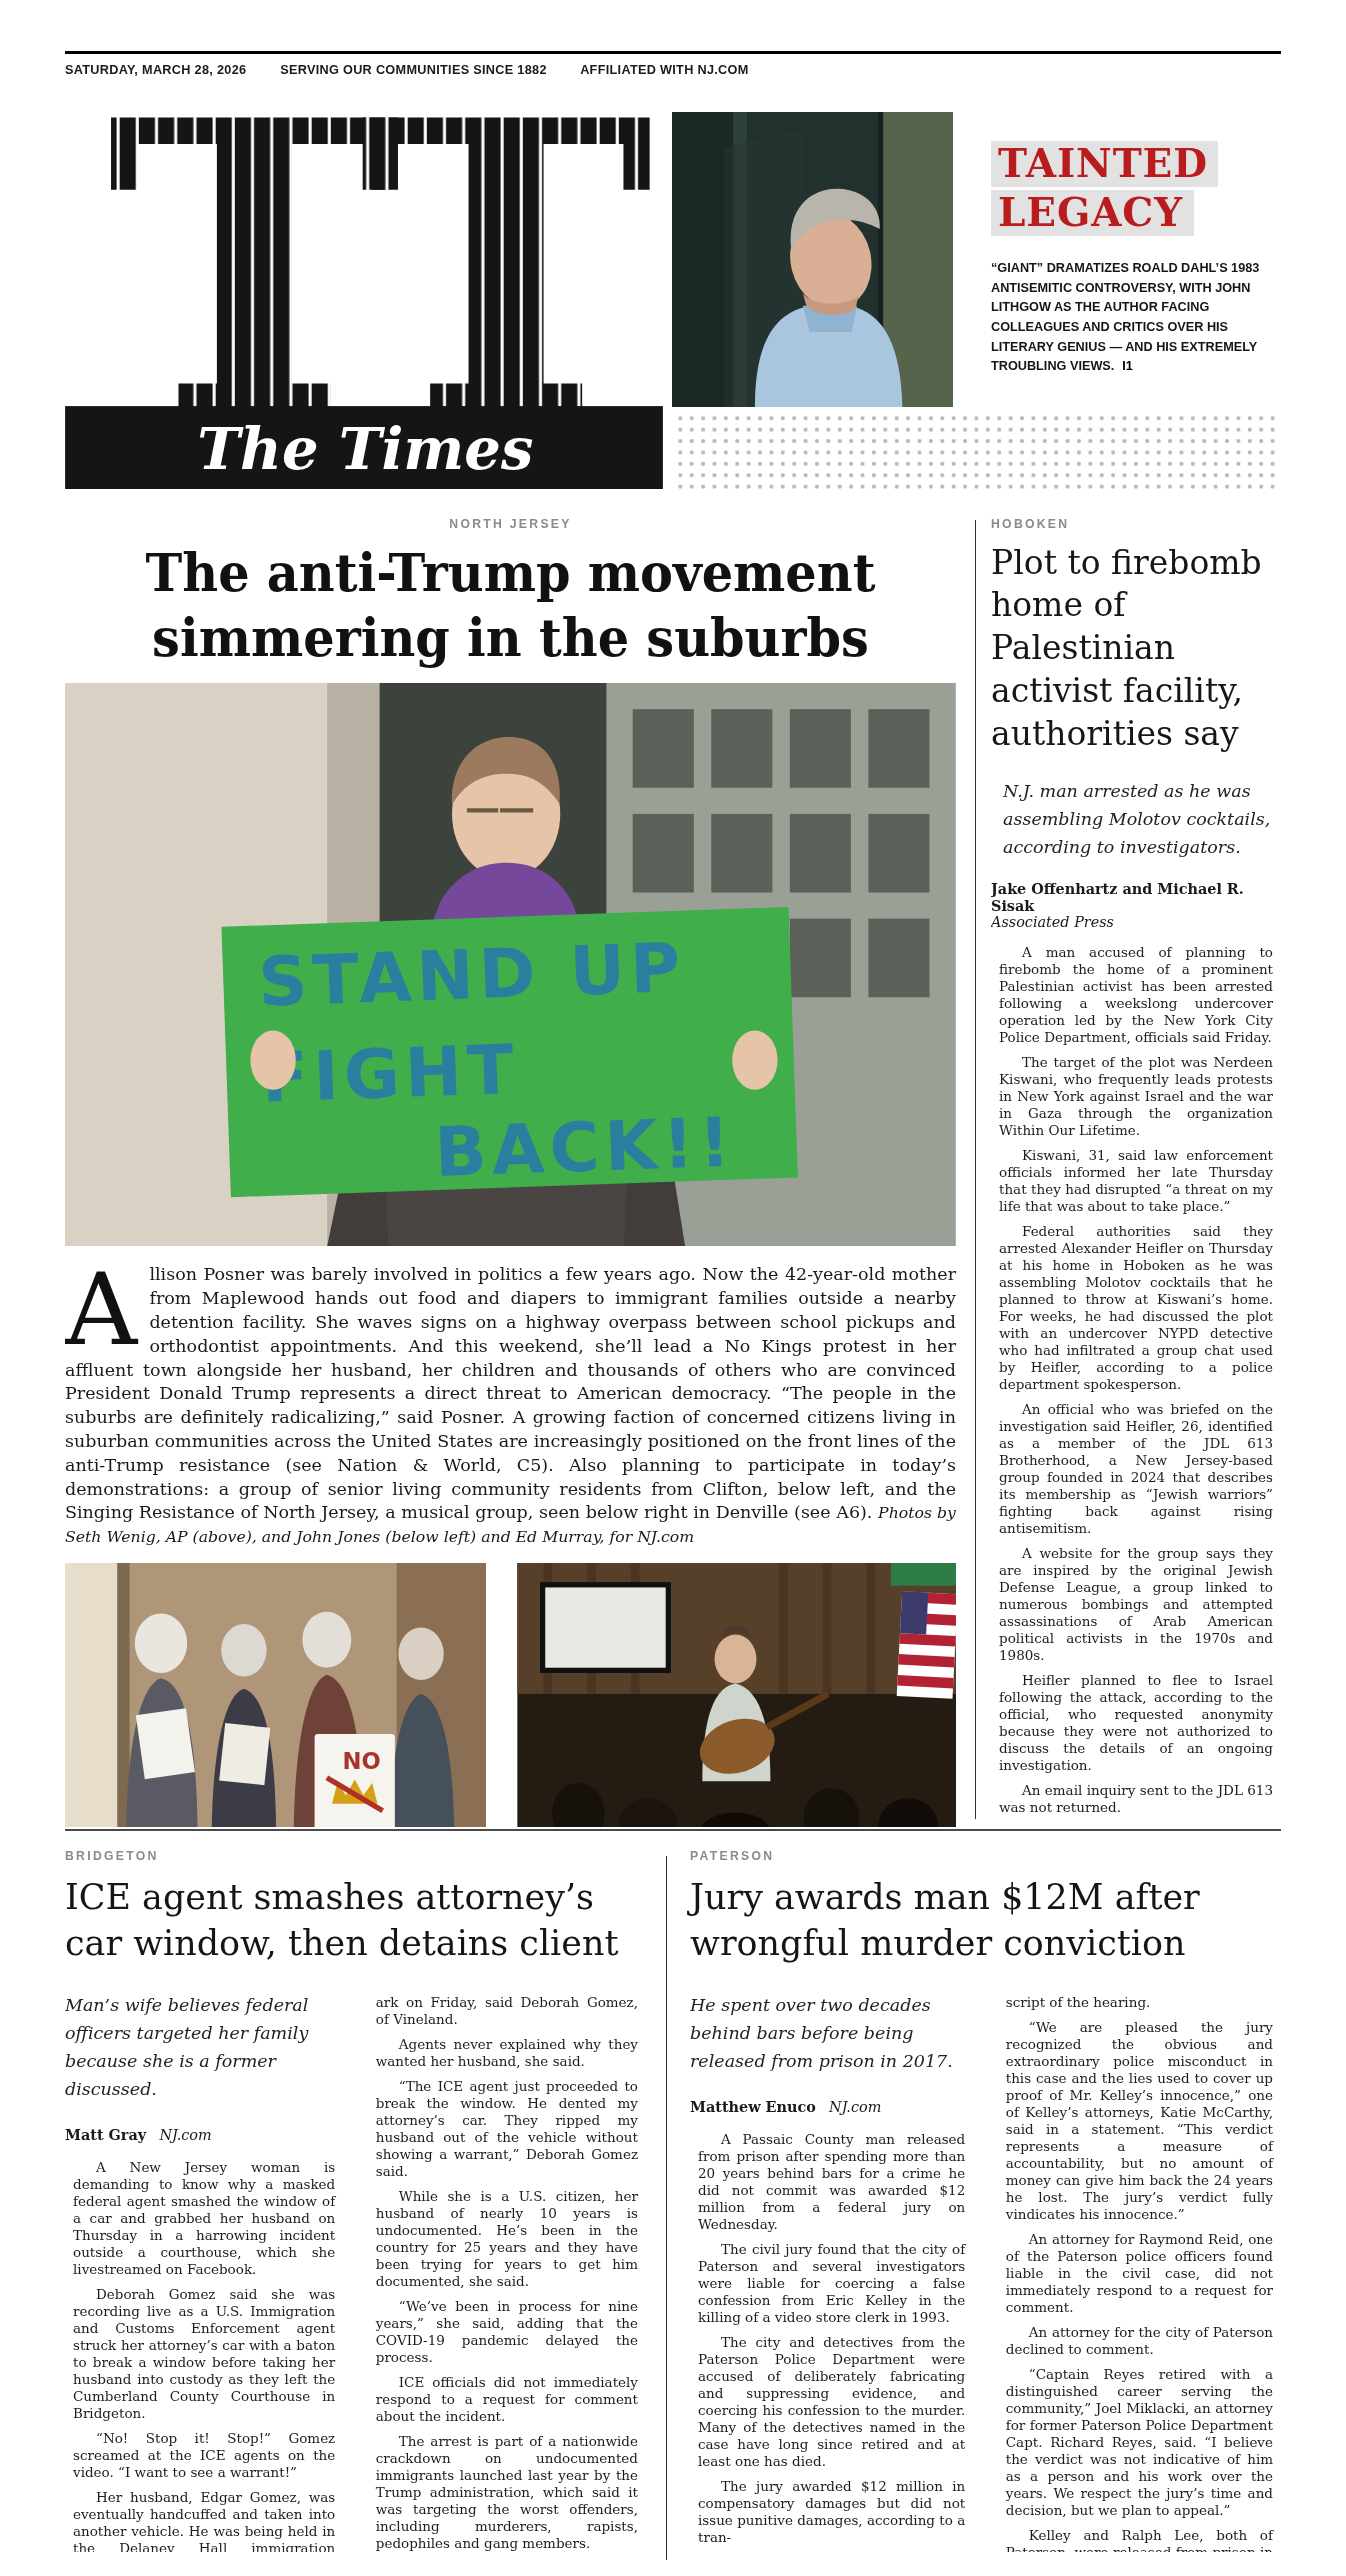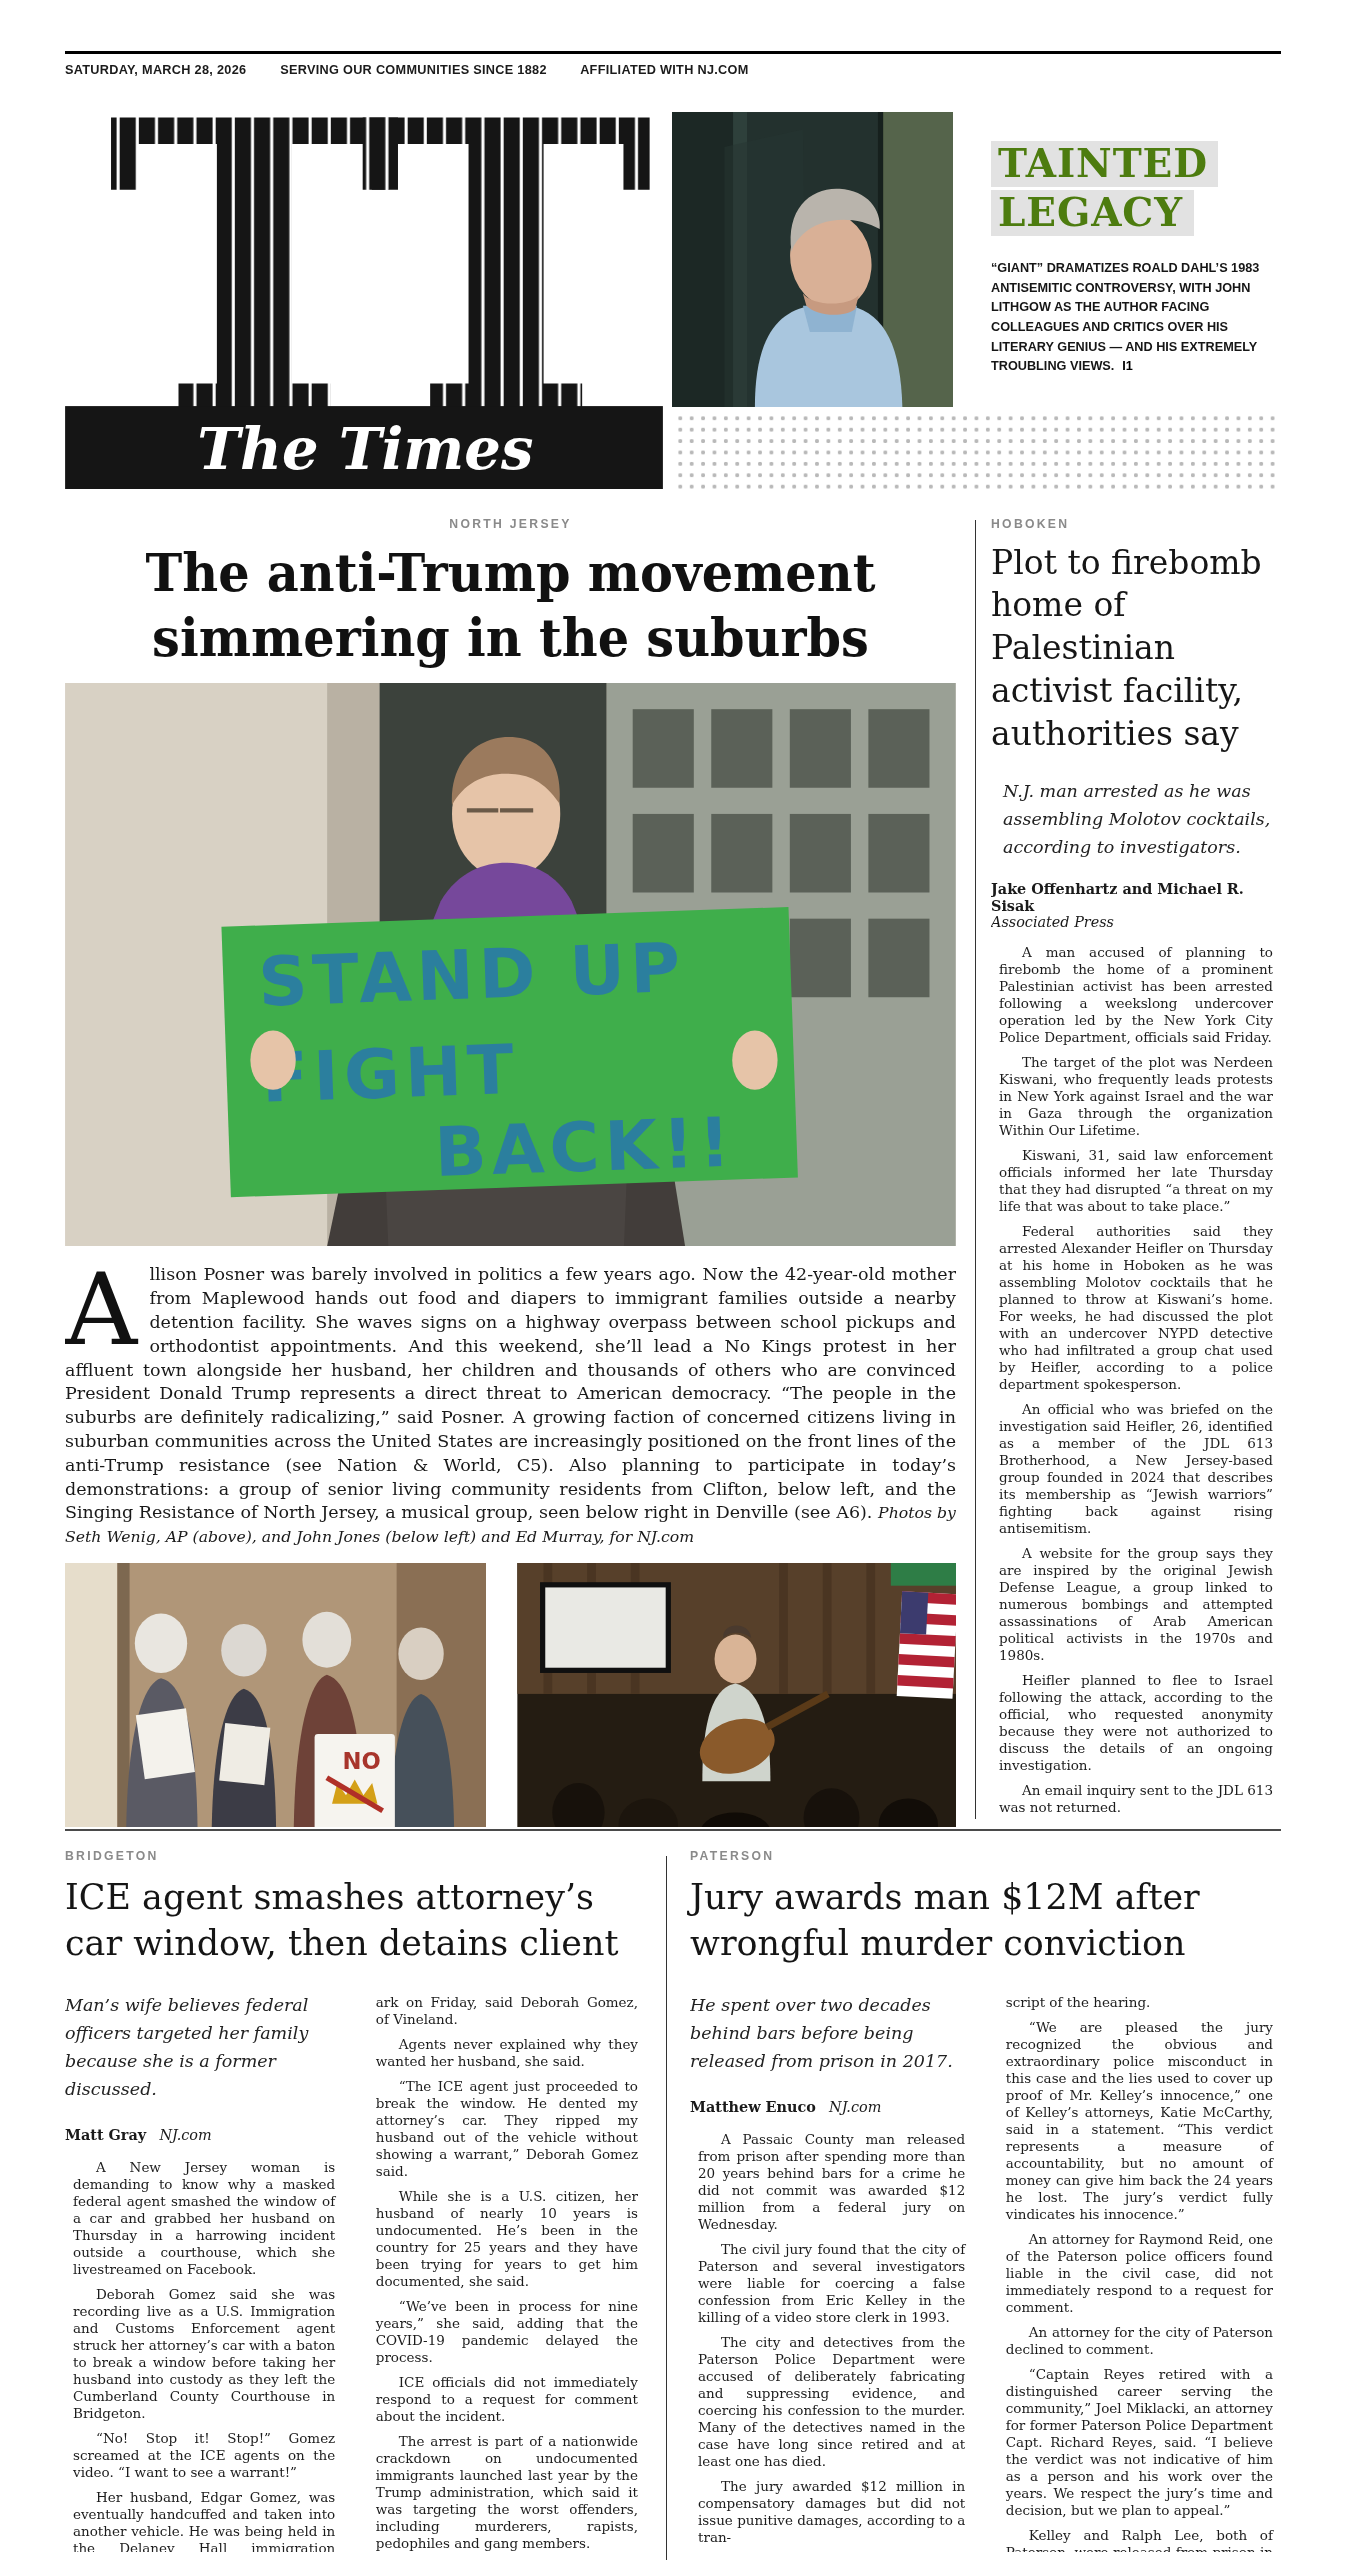--- a/index.html
+++ b/index.html
@@ -10,21 +10,21 @@
   .dateline{position:absolute;left:65px;top:63px;width:1216px;
             font-family:"Liberation Sans",sans-serif;font-weight:bold;font-size:12.7px;
             letter-spacing:0.3px;color:#1b1b1b;white-space:nowrap;}
   .dateline span{margin-right:30px;}
   
   .logo-box{position:absolute;left:65px;top:112px;width:598px;height:377px;}
   .promo-photo{position:absolute;left:672px;top:112px;width:281px;height:295px;overflow:hidden;}
   .promo-text{position:absolute;left:991px;top:141px;width:290px;}
   .promo-title-line{display:inline-block;background:#e2e2e2;padding:2.6px 10.5px 4.4px 7px;
         font-family:"DejaVu Serif",serif;font-weight:bold;font-size:39px;letter-spacing:0.9px;
-        color:#4d7c0f;line-height:1.0;margin:0 0 3.5px 0;}
+        color:#b91c1c;line-height:1.0;margin:0 0 3.5px 0;}
   .promo-blurb{margin-top:19px;font-family:"Liberation Sans",sans-serif;font-weight:bold;
         font-size:12.7px;line-height:1.55;color:#161616;width:285px;}
   .promo-ref{margin-left:7.9px;color:#000;}
   .halftone{position:absolute;left:672px;top:410px;width:609px;height:80px;
         background-image:radial-gradient(#b9b9b9 1.8px, transparent 2.3px);
         background-size:11.4px 11.4px;background-position:2.6px 2.6px;}
   
   .main-col{position:absolute;left:65px;top:517px;width:891px;height:1310px;overflow:hidden;}
   .kicker{font-family:"Liberation Sans",sans-serif;font-weight:bold;font-size:12.2px;
         letter-spacing:2.3px;color:#8a8a8a;}

